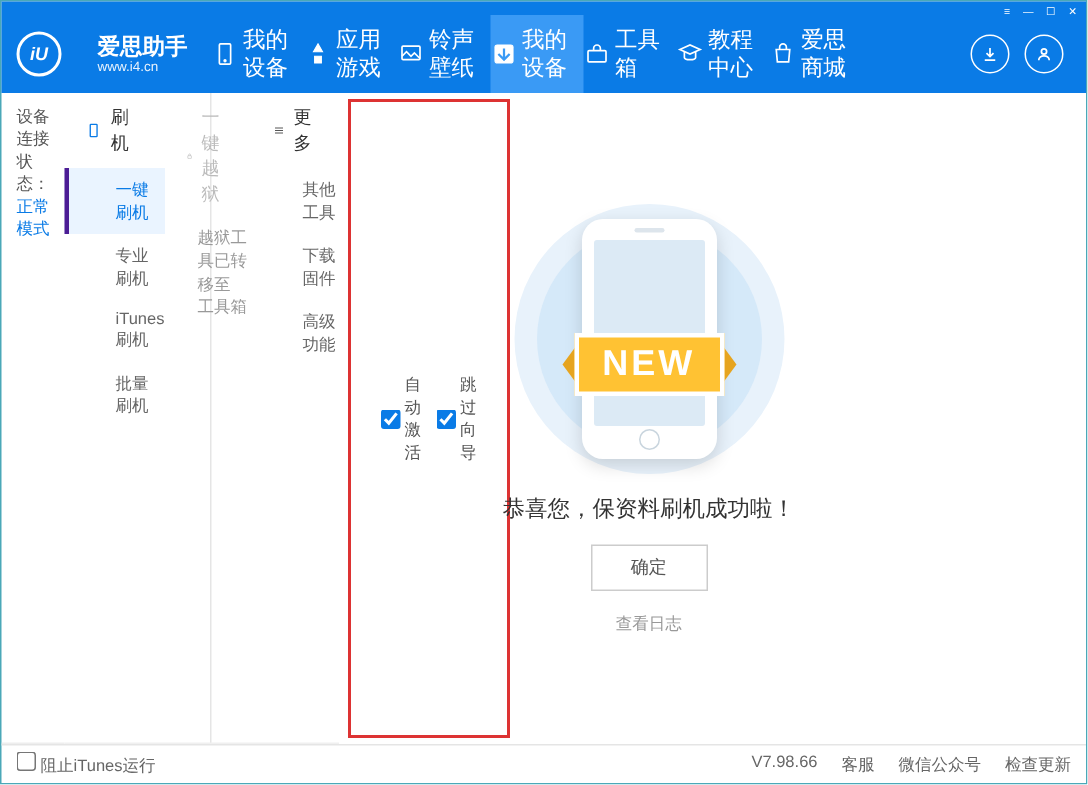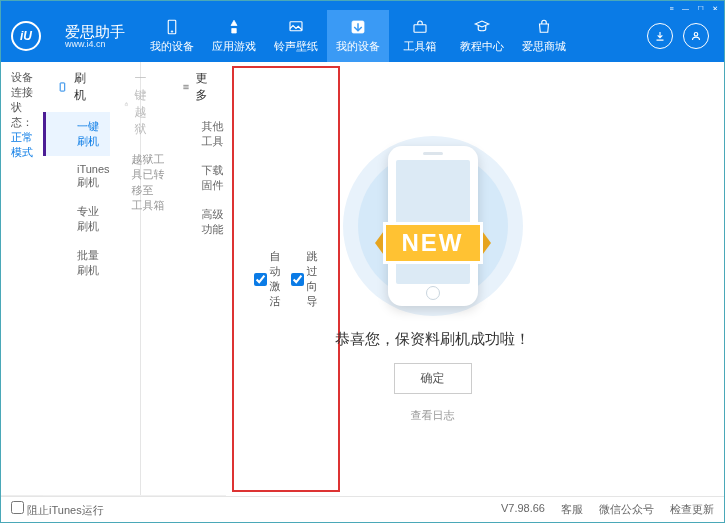--- a/index.html
+++ b/index.html
@@ -4,24 +4,24 @@
 <style>
 *{margin:0;padding:0;box-sizing:border-box;font-family:"Microsoft YaHei",Arial,sans-serif}
 body{background:#fff;overflow:hidden}
 .window{width:725px;height:523px;border:1px solid #4aa8b8;position:relative;display:flex;flex-direction:column}
 .titlebar{height:9px;background:#0a7be6;display:flex;justify-content:flex-end;align-items:center;padding:0 4px;gap:4px}
 .titlebar-icons span{color:#fff;font-size:7px;margin:0 2px}
 .header{height:52px;background:#0a7be6;display:flex;align-items:center;color:#fff}
 .logo-area{display:flex;align-items:center;padding:0 10px;width:140px}
 .logo-circle{width:30px;height:30px;border:2px solid #fff;border-radius:50%;display:flex;align-items:center;justify-content:center;font-weight:bold;font-style:italic;font-size:12px;margin-right:24px}
 .logo-text{display:flex;flex-direction:column}
-.logo-title{font-size:15px;font-weight:normal;line-height:1}
+.logo-title{font-size:15px;font-weight:bold;line-height:1}
 .logo-url{font-size:9px;opacity:.9}
 .nav{display:flex;height:100%}
-.nav-item{width:62px;display:flex;flex-direction:column;align-items:center;justify-content:center;cursor:pointer;font-size:11px;gap:3px}
+.nav-item{width:62px;display:flex;flex-direction:row;align-items:center;justify-content:space-between;cursor:pointer;font-size:15px;gap:3px}
 .nav-item.active{background:#3a9af5}
 .nav-icon{width:18px;height:18px;display:flex;align-items:center;justify-content:center}
 .nav-icon svg{fill:#fff;stroke:#fff}
 .header-right{margin-left:auto;display:flex;gap:10px;padding-right:15px}
 .circle-btn{width:26px;height:26px;border:1.5px solid #fff;border-radius:50%;display:flex;align-items:center;justify-content:center;cursor:pointer}
 .circle-btn svg{stroke:#fff;fill:none}
 .body{flex:1;display:flex;overflow:hidden}
 .sidebar{width:140px;border-right:1px solid #e5e5e5;display:flex;flex-direction:row;font-size:12px;color:#555}
 .conn-status{padding:8px 10px;border-bottom:1px solid #eee;font-size:11px}
 .conn-status .mode{color:#0a7be6}
@@ -165,22 +165,22 @@
       </div>
 
       <div class="side-section">
         <div class="side-header">
           <svg viewBox="0 0 24 24">
               <rect x="7" y="3" width="10" height="18" rx="1" fill="none" stroke="#0a7be6" stroke-width="2"></rect>
             </svg>
           <span>刷机</span>
         </div>
         <div class="side-item active">一键刷机</div>
+        <div class="side-item">专业刷机</div>
         <div class="side-item">iTunes刷机</div>
-        <div class="side-item">专业刷机</div>
         <div class="side-item">批量刷机</div>
       </div>
 
       <div class="side-section">
         <div class="side-header dim">
           <svg viewBox="0 0 24 24">
               <rect x="6" y="11" width="12" height="9" rx="1" fill="none" stroke="#bbb" stroke-width="2"></rect>
               <path d="M9 11V8a3 3 0 016 0v3" fill="none" stroke="#bbb" stroke-width="2"></path>
             </svg>
           <span>一键越狱</span>

